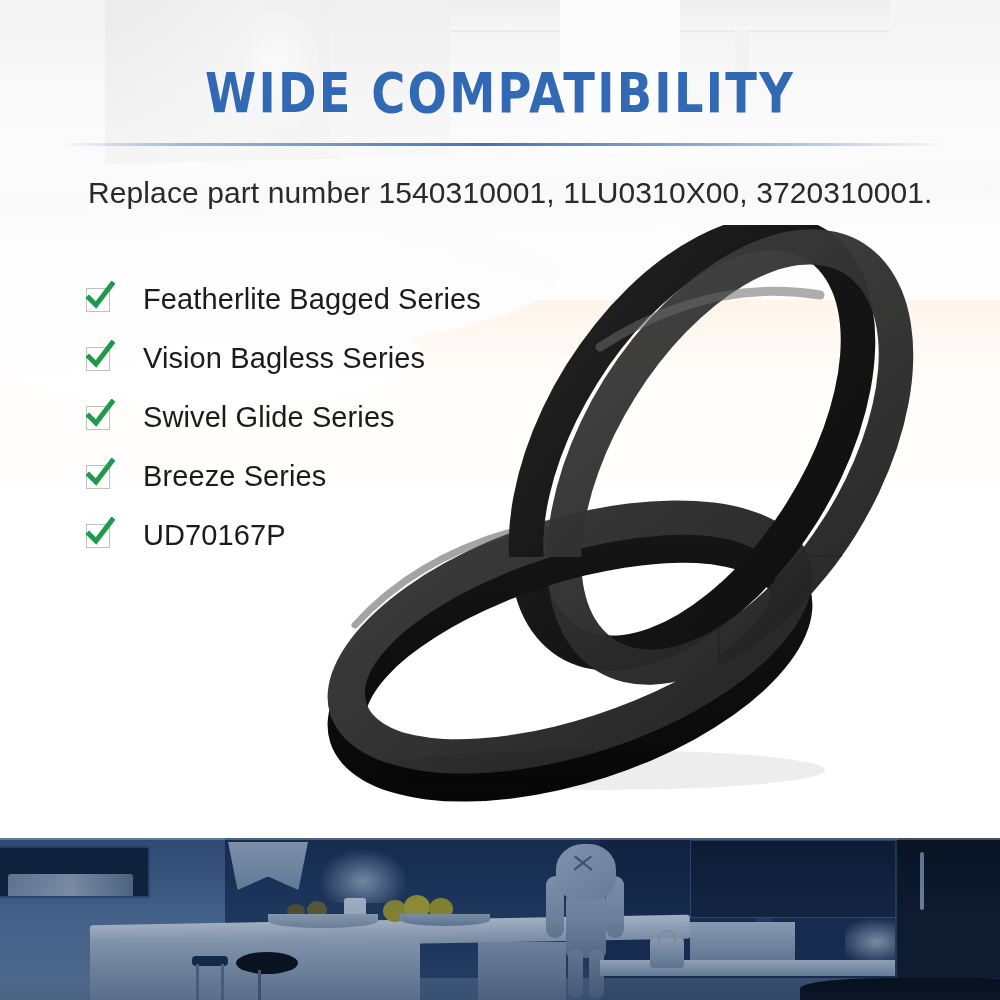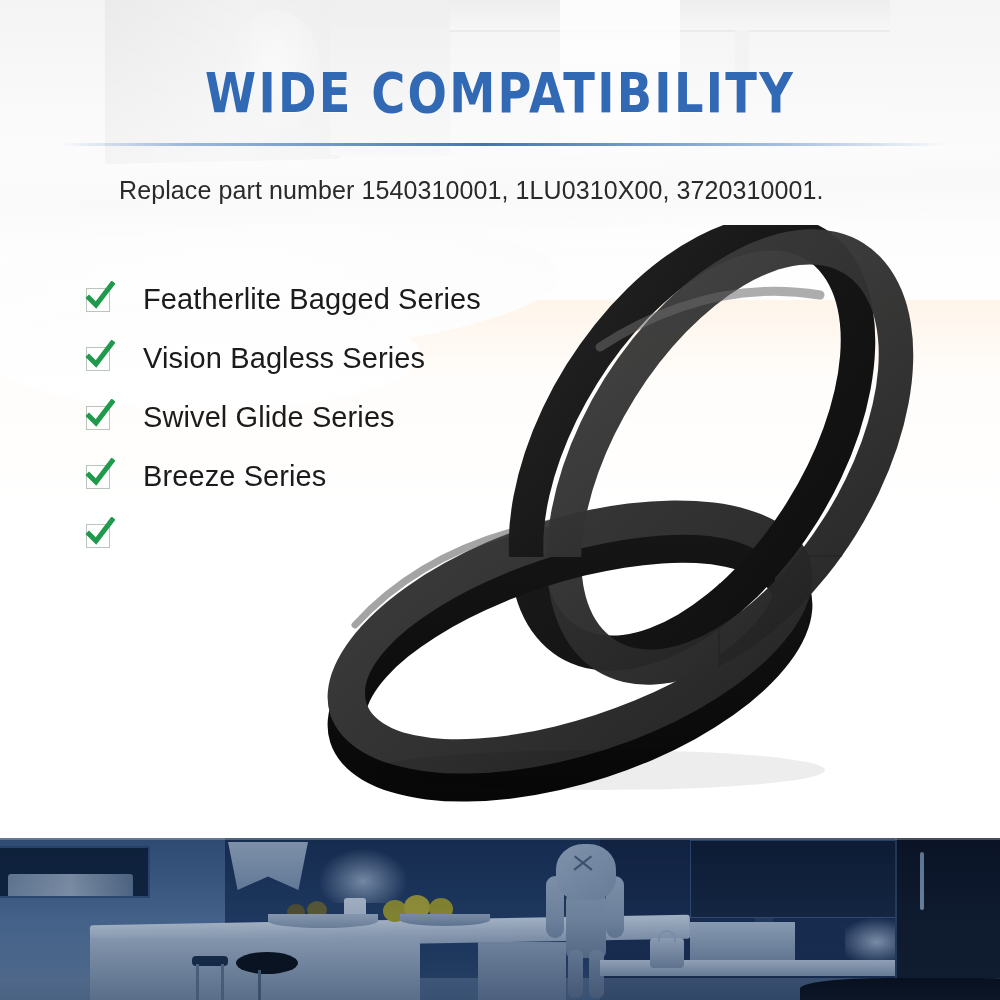--- a/index.html
+++ b/index.html
@@ -104,25 +104,24 @@
       rgba(86,134,196,0.55) 14%,
       rgba(58,108,177,0.95) 48%,
       rgba(86,134,196,0.5) 82%,
       rgba(86,134,196,0) 100%);
     border-radius:2px;
   }
 
   
   .subtitle {
     position:absolute; left:88px; top:176px;
-    font-size:25px;
+    font-size:30px;
     color:#2a2a2a;
     letter-spacing:0.1px;
     white-space:nowrap;
-    margin-left:31px;
   }
 
   
   .check-list {
     position:absolute; left:86px; top:270px;
     width:520px;
   }
   .check-item {
     display:flex; align-items:center;
     height:59px;
@@ -408,20 +407,21 @@
         </span>
         <span class="check-label">Breeze Series</span>
       </div>
 
       <div class="check-item">
         <span class="check-box">
           <svg width="30" height="32" viewBox="0 0 30 32">
             <path d="M4 17 L11 24 L27 3" fill="none" stroke="#1f9a4d" stroke-width="5" stroke-linecap="square"></path>
           </svg>
         </span>
+        <span class="check-label">UD70167P</span>
       </div>
 
     </div>
 
     <div class="product">
       <svg width="700" height="600" viewBox="0 0 700 600">
         <defs>
           <linearGradient id="beltTopG" x1="0" y1="0" x2="1" y2="1">
             <stop offset="0%" stop-color="#575757"></stop>
             <stop offset="35%" stop-color="#3a3a3a"></stop>

